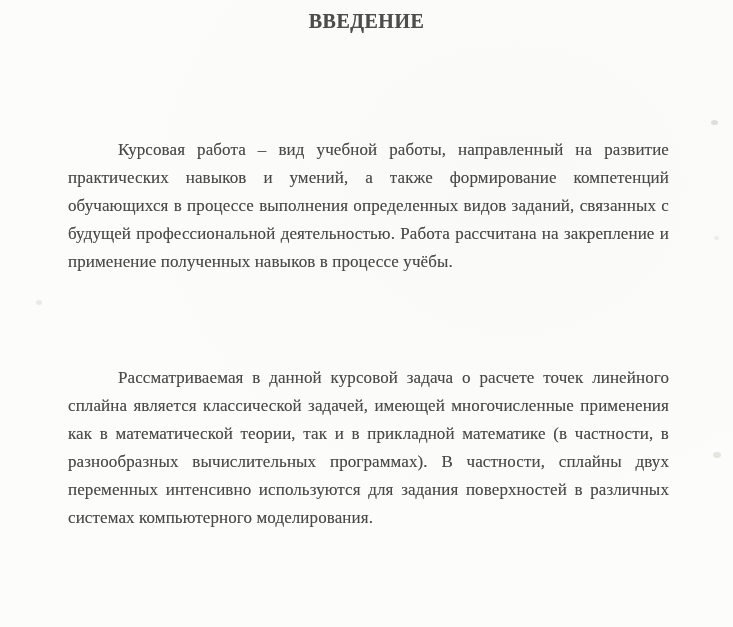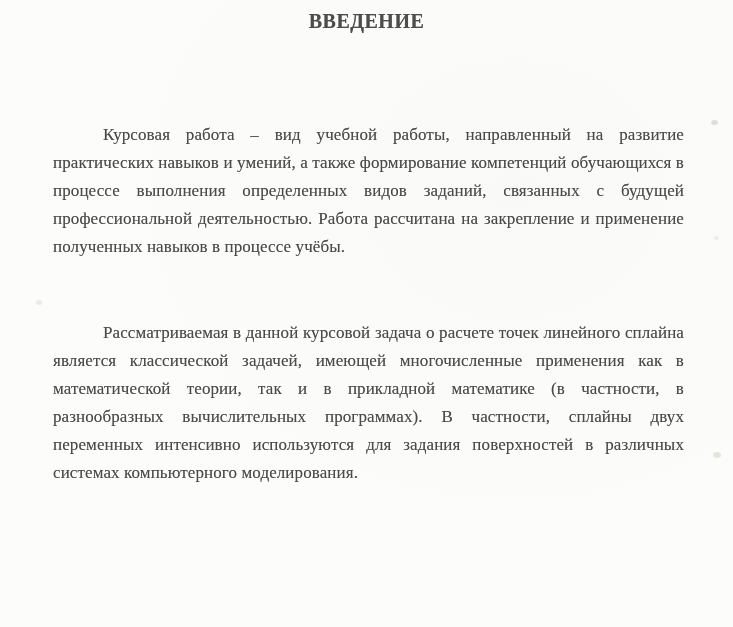--- a/index.html
+++ b/index.html
@@ -41,21 +41,21 @@
   .doc-body {
     width: 633px;
     margin: 31px 0 0 52px;
     font-size: 17px;
     line-height: 28px;
     text-align: justify;
     white-space: pre-wrap;
     letter-spacing: 0.1px;
     text-shadow: 0 0 0.5px rgba(74,74,74,0.45);
   }
-  .para { margin: 1px; }
+  .para { margin: 16px; }
   .para.indent { text-indent: 50px; }
   
   .speckle {
     position: absolute;
     border-radius: 50%;
     background: #dededa;
     pointer-events: none;
   }
   .speckle.s1 { width: 7px; height: 5px; left: 711px; top: 120px; }
   .speckle.s2 { width: 8px; height: 6px; left: 713px; top: 452px; opacity: .8; }

